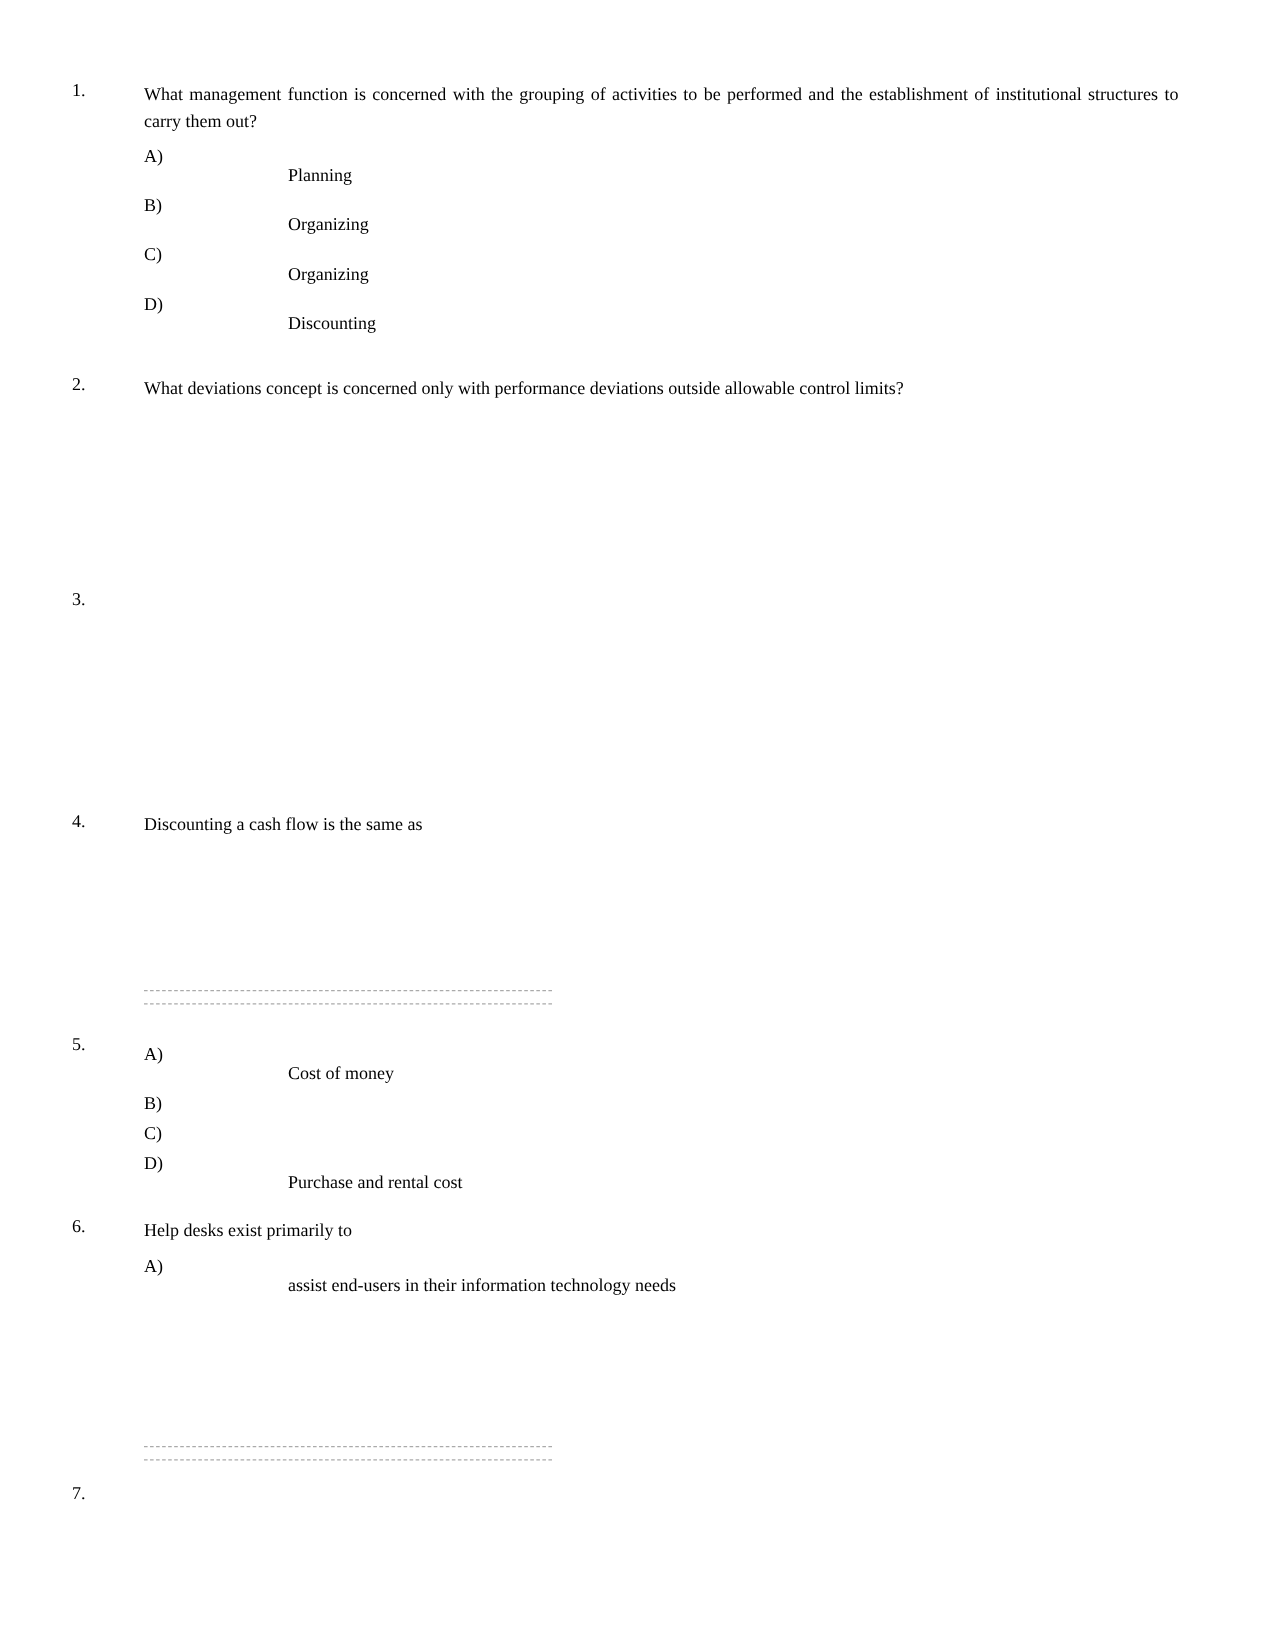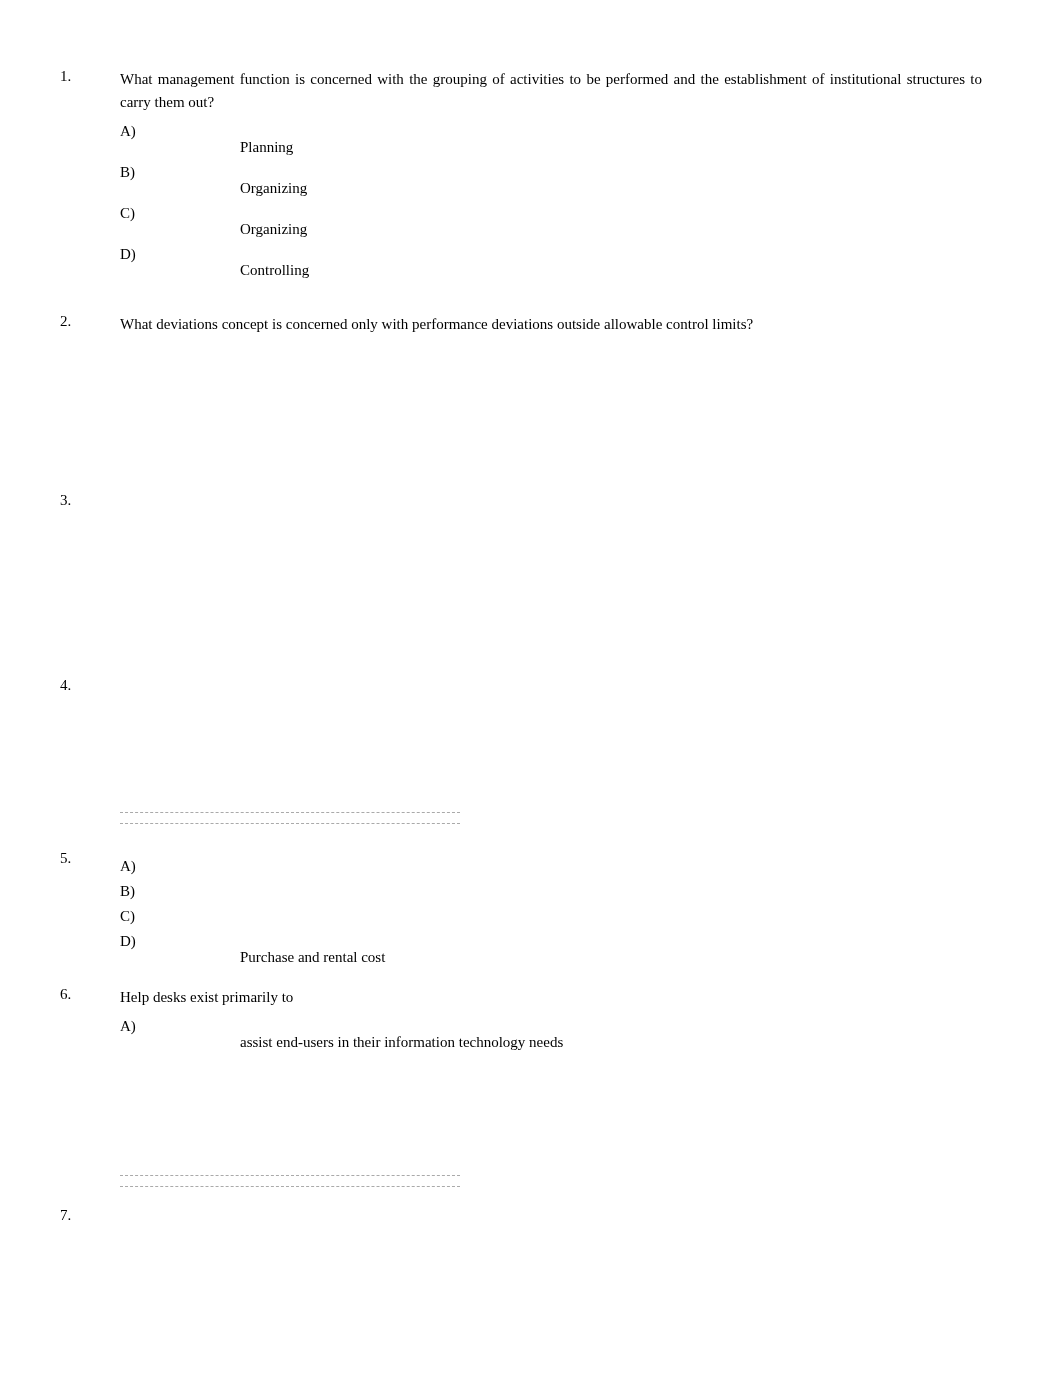--- a/index.html
+++ b/index.html
@@ -92,21 +92,21 @@
         <div class="option-row">
           <span class="option-letter">B)</span>
           <span class="option-text">Organizing</span>
         </div>
         <div class="option-row">
           <span class="option-letter">C)</span>
           <span class="option-text">Organizing</span>
         </div>
         <div class="option-row">
           <span class="option-letter">D)</span>
-          <span class="option-text">Controlling</span>
+          <span class="option-text">Discounting</span>
         </div>
       </div>
     </div>
   </div>
 
   <div class="question-block">
     <div class="question-number">2.</div>
     <div class="question-content">
       <div class="question-text">What deviations concept is concerned only with performance deviations outside allowable control limits?</div>
     </div>
@@ -115,35 +115,39 @@
   <div class="spacer"></div>
 
   <div class="question-block">
     <div class="question-number">3.</div>
   </div>
 
   <div class="spacer" style="height: 140px;"></div>
 
   <div class="question-block">
     <div class="question-number">4.</div>
+    <div class="question-content">
+      <div class="question-text">Discounting a cash flow is the same as</div>
+    </div>
   </div>
 
   <div class="spacer" style="height: 100px;"></div>
 
   <div class="dashed-line-block">
     <hr class="dashed-line">
     <hr class="dashed-line" style="margin-top: 10px;">
   </div>
 
   <div class="question-block">
     <div class="question-number">5.</div>
     <div class="question-content">
       <div class="options">
         <div class="option-row">
           <span class="option-letter">A)</span>
+          <span class="option-text">Cost of money</span>
         </div>
         <div class="option-row">
           <span class="option-letter">B)</span>
         </div>
         <div class="option-row">
           <span class="option-letter">C)</span>
         </div>
         <div class="option-row">
           <span class="option-letter">D)</span>
           <span class="option-text">Purchase and rental cost</span>

